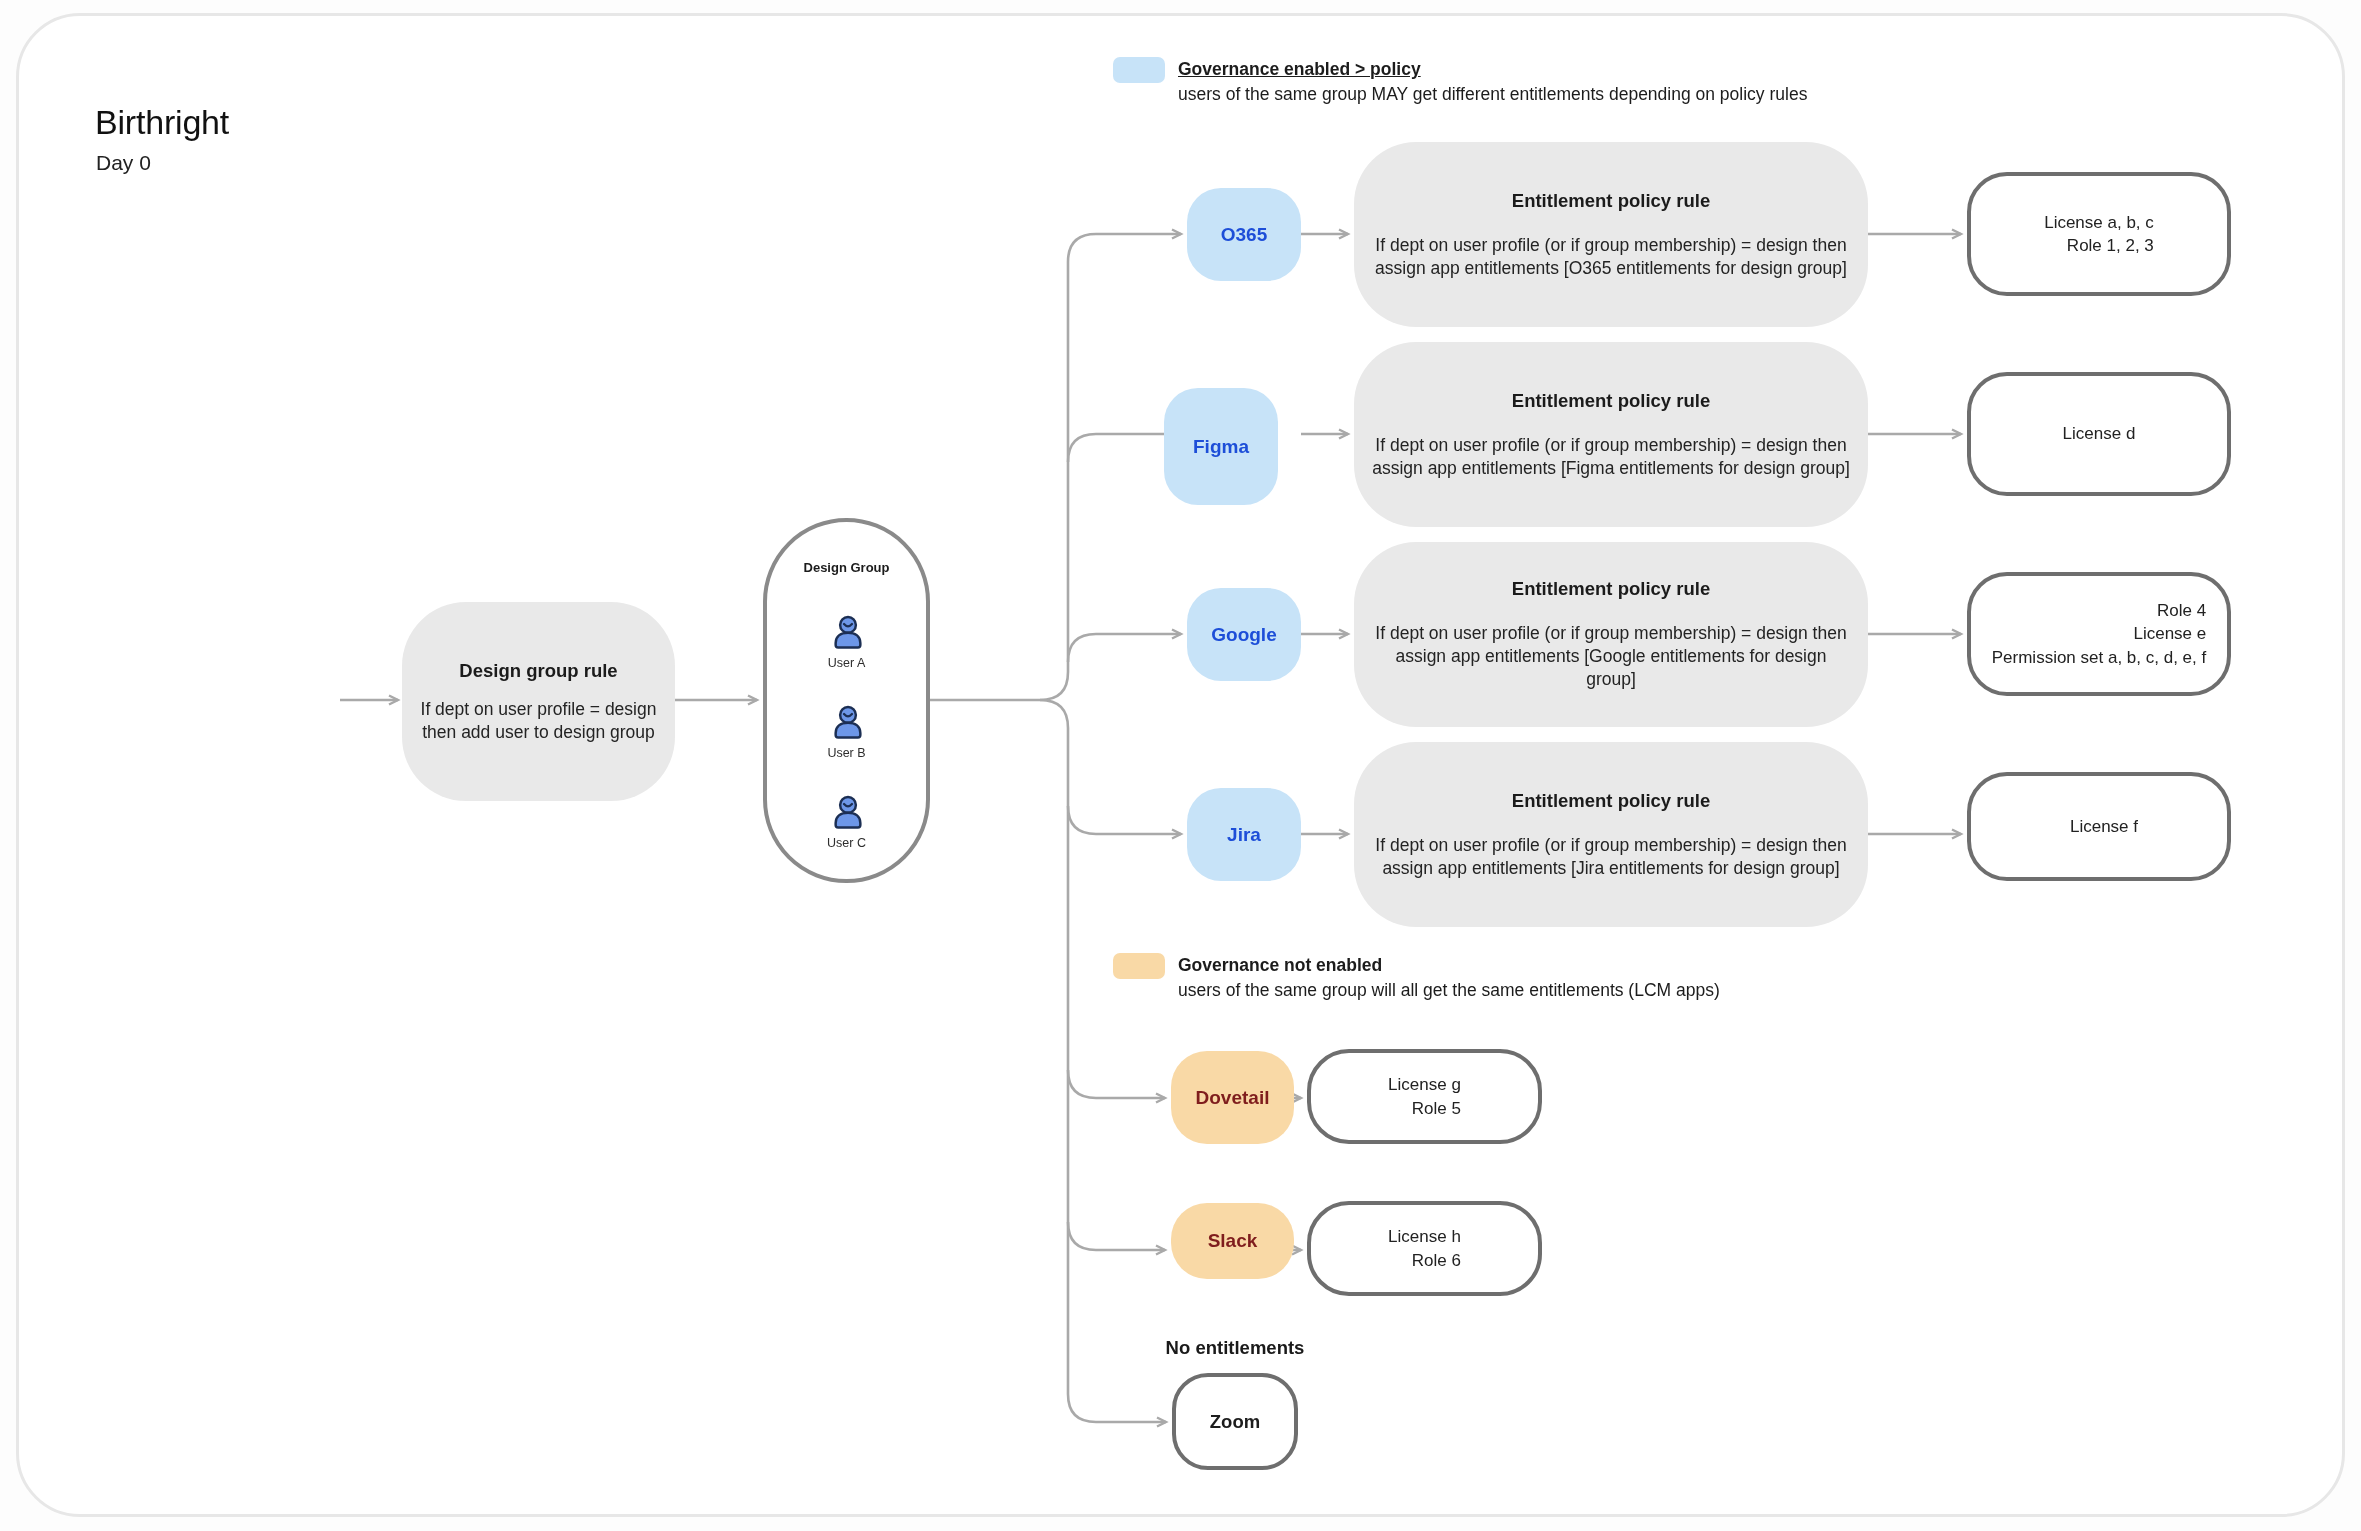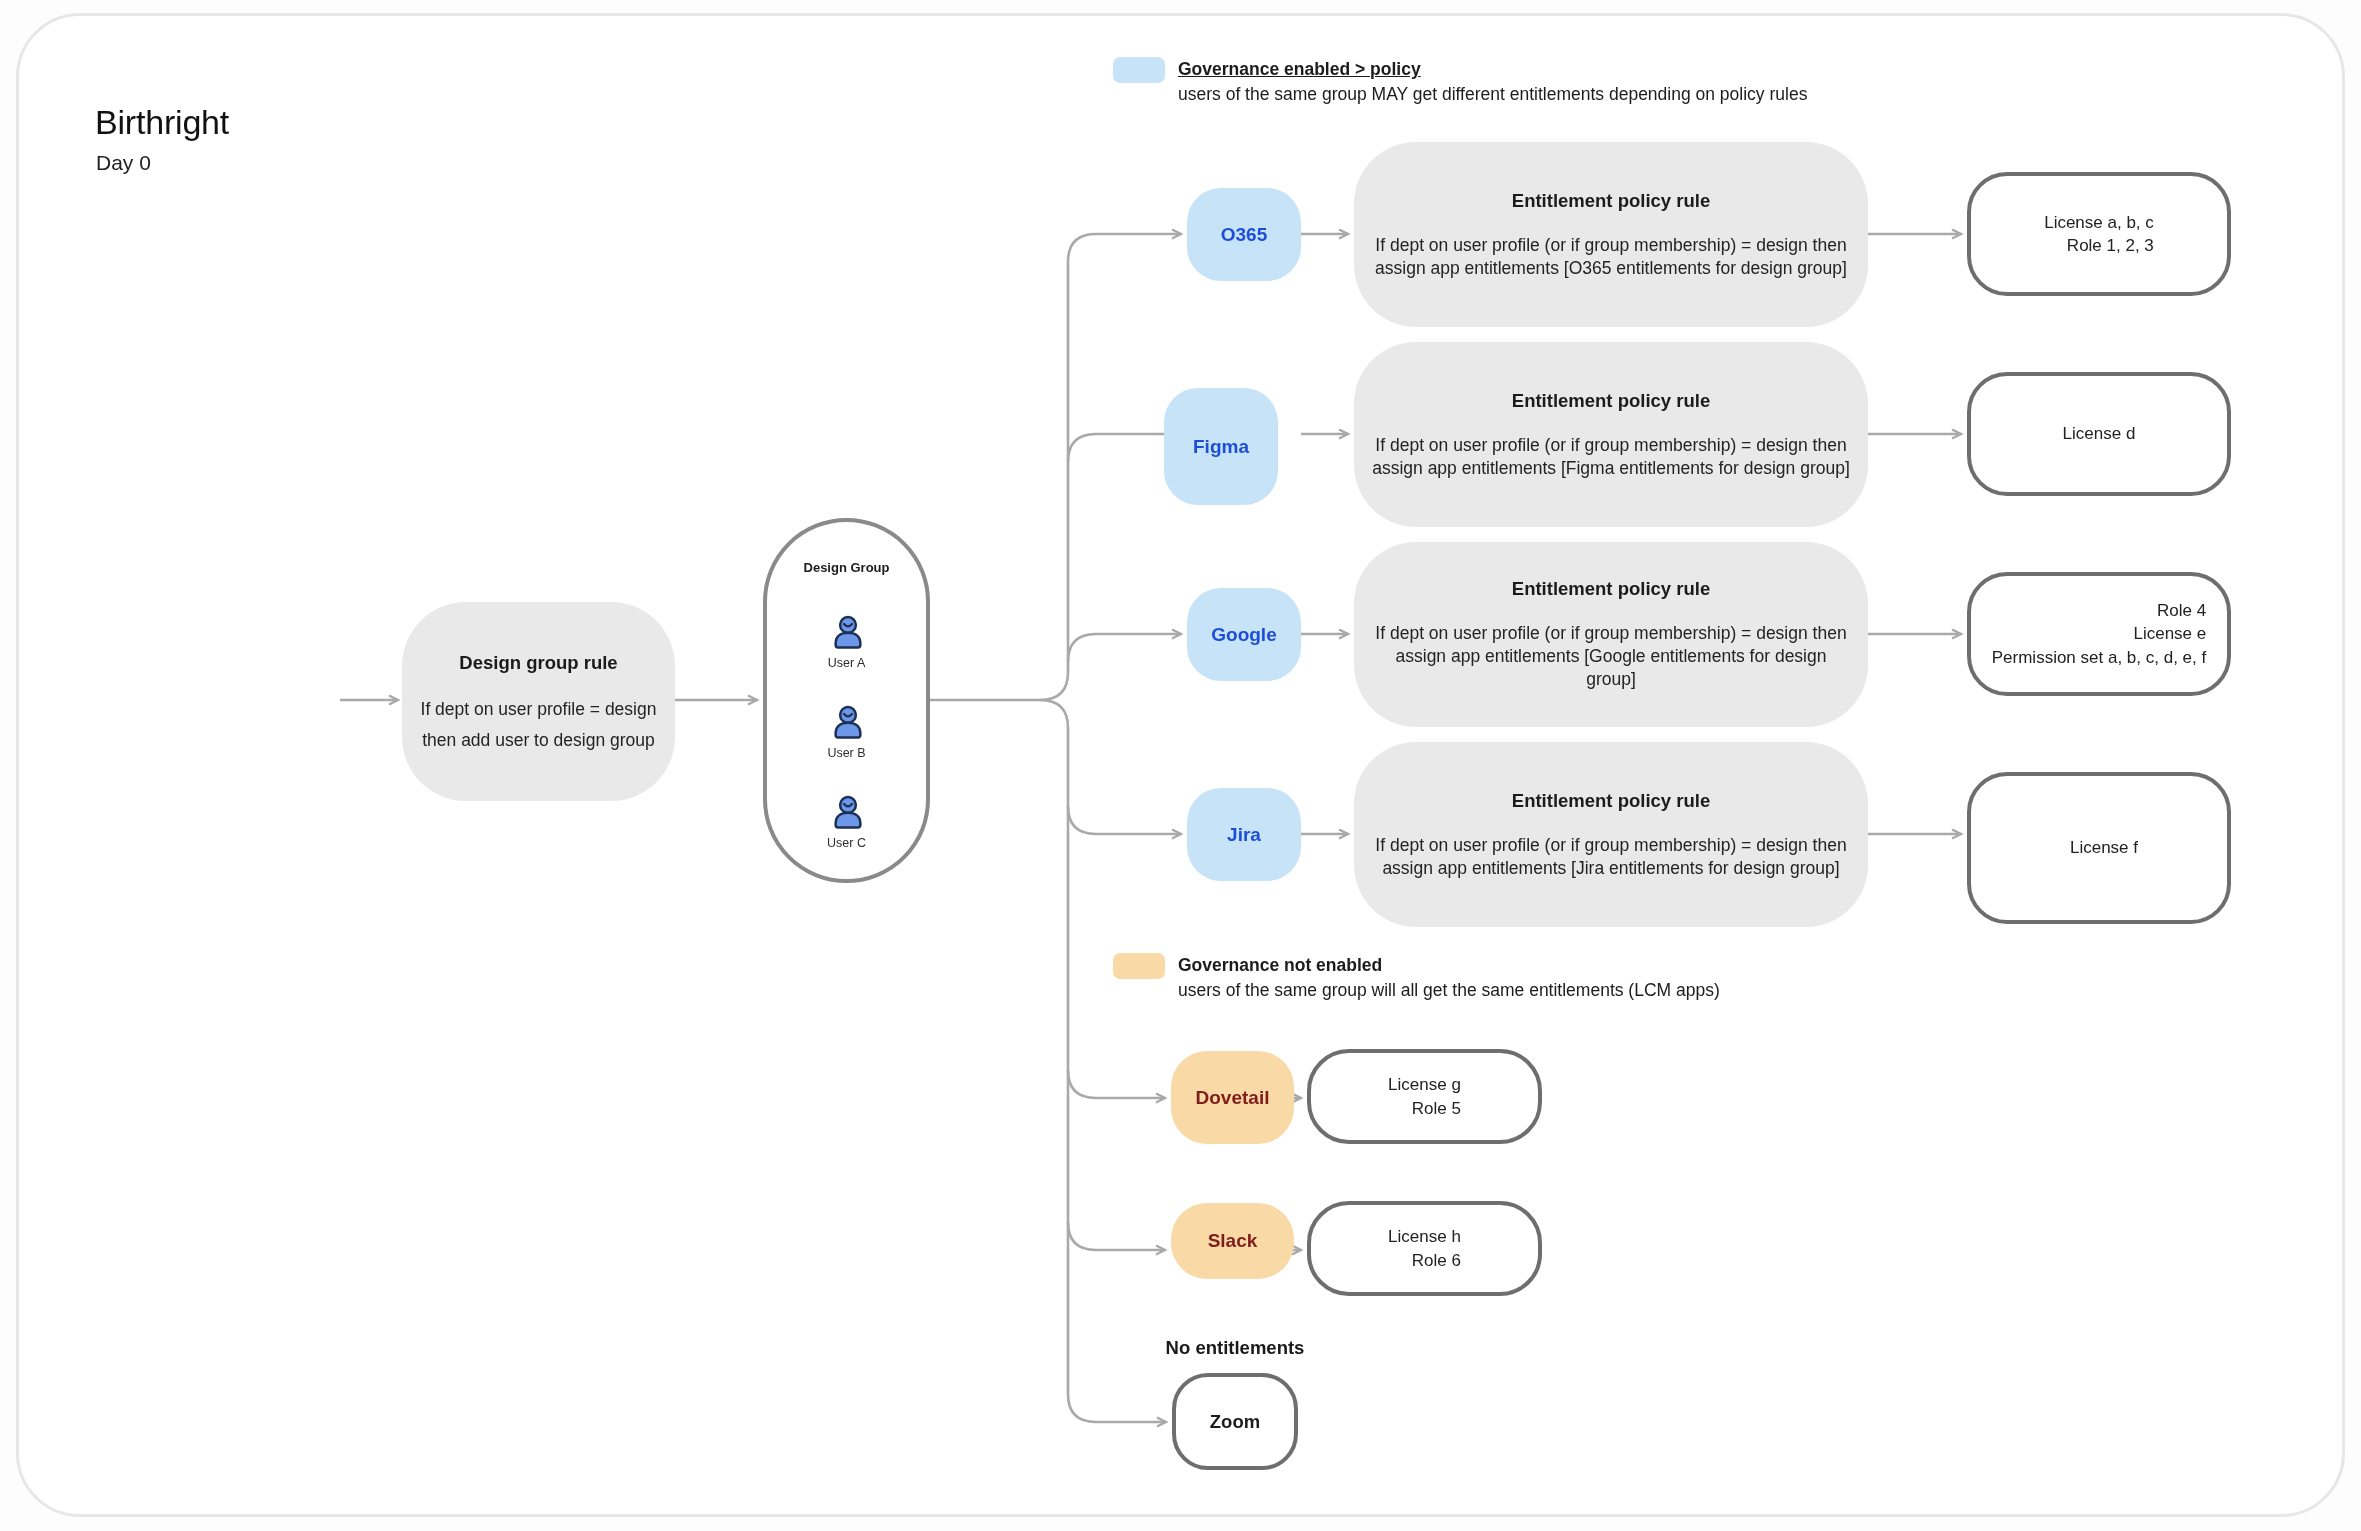--- a/index.html
+++ b/index.html
@@ -84,21 +84,21 @@
   </svg>
 
   <div class="abs title" style="left:95px;top:103px;">Birthright</div>
   <div class="abs subtitle" style="left:96px;top:151px;">Day 0</div>
 
   <div class="abs swatch" style="left:1113px;top:57px;background:#c7e3f8;"></div>
   <div class="abs legend-head" style="left:1178px;top:59px;text-decoration:underline;">Governance enabled &gt; policy</div>
   <div class="abs legend-desc" style="left:1178px;top:84px;">users of the same group MAY get different entitlements depending on policy rules</div>
 
 
-  <div class="abs softbox" style="left:402px;top:602px;width:273px;height:199px;border-radius:64px;gap:8px;">
+  <div class="abs softbox" style="left:402px;top:602px;width:273px;height:199px;border-radius:64px;">
     <div class="head" style="margin-bottom:16px;">Design group rule</div>
     <div class="body">If dept on user profile = design</div>
     <div class="body">then add user to design group</div>
   </div>
 
   <div class="abs" style="left:763px;top:518px;width:167px;height:365px;border:4.5px solid #8a8a8a;border-radius:84px;background:#fff;">
     <div class="group-title" style="position:absolute;left:0;right:0;top:38px;">Design Group</div>
     <svg class="abs" style="left:62px;top:92px;" width="38" height="38">
         <use href="#person"></use>
       </svg>
@@ -155,21 +155,21 @@
     </div>
   </div>
 
   <div class="abs chip blue" style="left:1187px;top:788px;width:114px;height:93px;">
     <span>Jira</span>
   </div>
   <div class="abs softbox" style="left:1354px;top:742px;width:514px;height:185px;">
     <div class="head">Entitlement policy rule</div>
     <div class="body">If dept on user profile (or if group membership) = design then assign app entitlements [Jira entitlements for design group]</div>
   </div>
-  <div class="abs node" style="left:1967px;top:772px;width:264px;height:152px;border-radius:40px;padding-left:10px;">
+  <div class="abs node" style="left:1967px;top:772px;width:264px;height:109px;border-radius:40px;padding-left:10px;">
     <div>
       <div class="outcome">License f</div>
     </div>
   </div>
 
   <div class="abs swatch" style="left:1113px;top:953px;background:#f9d9a6;"></div>
   <div class="abs legend-head" style="left:1178px;top:955px;">Governance not enabled</div>
   <div class="abs legend-desc" style="left:1178px;top:980px;">users of the same group will all get the same entitlements (LCM apps)</div>
 
   <div class="abs chip orange" style="left:1171px;top:1051px;width:123px;height:93px;border-radius:36px;">

